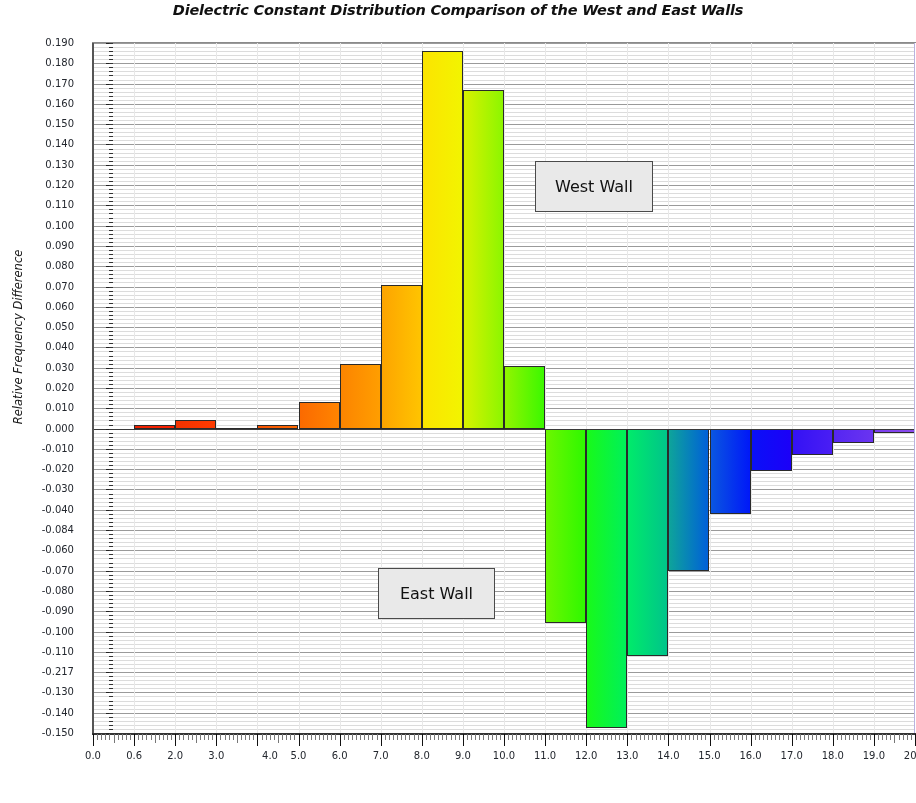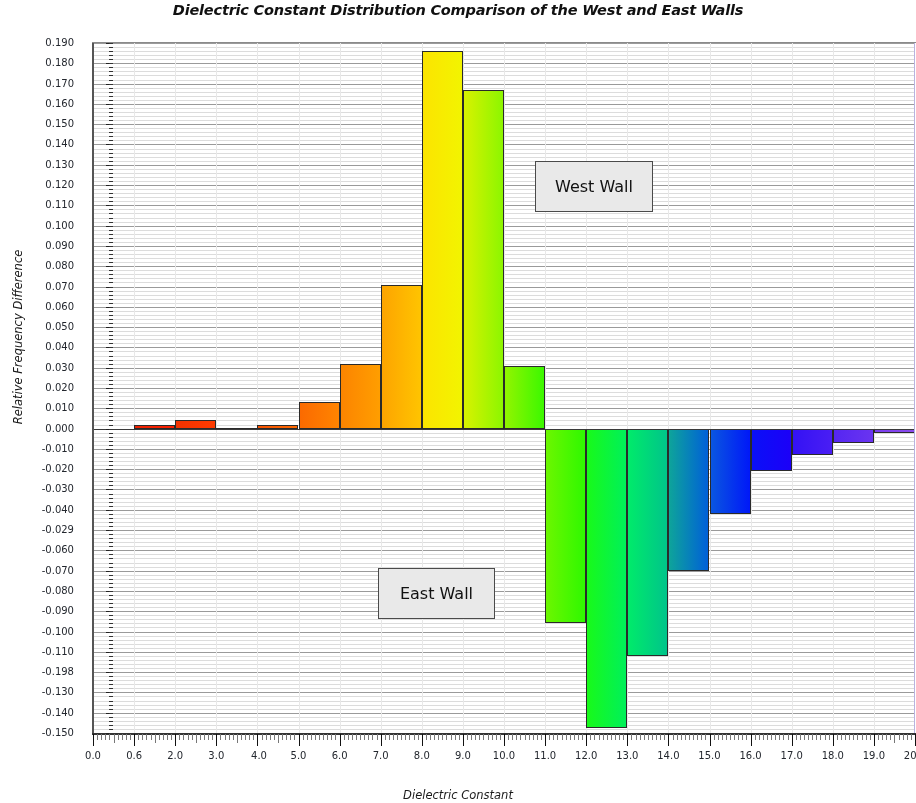--- a/index.html
+++ b/index.html
@@ -72,21 +72,20 @@
   #east-callout{left:378px;top:568px;width:117px;height:51px;}
 </style>
 </head>
 <body>
 
 <div id="chart-root">
 
   <div class="chart-title">Dielectric Constant Distribution Comparison of the West and East Walls</div>
 
   <div class="y-axis-title">Relative Frequency Difference</div>
-  <div class="x-axis-title">Dielectric Constant</div>
 
   <div class="plot" id="plot-area">
       <div class="gridline minor" style="top: 685.94px;"></div>
       <div class="gridline minor" style="top: 681.88px;"></div>
       <div class="gridline minor" style="top: 677.82px;"></div>
       <div class="gridline minor" style="top: 673.76px;"></div>
       <div class="gridline minor" style="top: 669.71px;"></div>
       <div class="gridline minor" style="top: 665.65px;"></div>
       <div class="gridline minor" style="top: 661.59px;"></div>
       <div class="gridline minor" style="top: 657.53px;"></div>
@@ -374,35 +373,35 @@
       <div class="ytick-label" style="top: 423.588px; right: 12px;">0.000</div>
       <div class="ytick-mark maj" style="top: 428.59px;"></div>
       <div class="ytick-label" style="top: 443.882px; right: 12px;">-0.010</div>
       <div class="ytick-mark maj" style="top: 448.88px;"></div>
       <div class="ytick-label" style="top: 464.176px; right: 12px;">-0.020</div>
       <div class="ytick-mark maj" style="top: 469.18px;"></div>
       <div class="ytick-label" style="top: 484.471px; right: 12px;">-0.030</div>
       <div class="ytick-mark maj" style="top: 489.47px;"></div>
       <div class="ytick-label" style="top: 504.765px; right: 12px;">-0.040</div>
       <div class="ytick-mark maj" style="top: 509.76px;"></div>
-      <div class="ytick-label" style="top: 525.059px; right: 12px;">-0.029</div>
+      <div class="ytick-label" style="top: 525.059px; right: 12px;">-0.084</div>
       <div class="ytick-mark maj" style="top: 530.06px;"></div>
       <div class="ytick-label" style="top: 545.353px; right: 12px;">-0.060</div>
       <div class="ytick-mark maj" style="top: 550.35px;"></div>
       <div class="ytick-label" style="top: 565.647px; right: 12px;">-0.070</div>
       <div class="ytick-mark maj" style="top: 570.65px;"></div>
       <div class="ytick-label" style="top: 585.941px; right: 12px;">-0.080</div>
       <div class="ytick-mark maj" style="top: 590.94px;"></div>
       <div class="ytick-label" style="top: 606.235px; right: 12px;">-0.090</div>
       <div class="ytick-mark maj" style="top: 611.24px;"></div>
       <div class="ytick-label" style="top: 626.529px; right: 12px;">-0.100</div>
       <div class="ytick-mark maj" style="top: 631.53px;"></div>
       <div class="ytick-label" style="top: 646.824px; right: 12px;">-0.110</div>
       <div class="ytick-mark maj" style="top: 651.82px;"></div>
-      <div class="ytick-label" style="top: 667.118px; right: 12px;">-0.198</div>
+      <div class="ytick-label" style="top: 667.118px; right: 12px;">-0.217</div>
       <div class="ytick-mark maj" style="top: 672.12px;"></div>
       <div class="ytick-label" style="top: 687.412px; right: 12px;">-0.130</div>
       <div class="ytick-mark maj" style="top: 692.41px;"></div>
       <div class="ytick-label" style="top: 707.706px; right: 12px;">-0.140</div>
       <div class="ytick-mark maj" style="top: 712.71px;"></div>
       <div class="ytick-label" style="top: 728px; right: 12px;">-0.150</div>
       <div class="ytick-mark maj" style="top: 733px;"></div>
       <div class="ytick-mark min" style="top: 733px; width: 4px; left: 89px;"></div>
       <div class="ytick-mark min" style="top: 728.94px; width: 4px; left: 89px;"></div>
       <div class="ytick-mark min" style="top: 724.88px; width: 4px; left: 89px;"></div>
@@ -578,21 +577,21 @@
   <div id="xtick-wrap">
       <div class="xtick-mark maj" style="left: 93px;"></div>
       <div class="xtick-label" style="left: 73px;">0.0</div>
       <div class="xtick-mark maj" style="left: 134.1px;"></div>
       <div class="xtick-label" style="left: 114.1px;">0.6</div>
       <div class="xtick-mark maj" style="left: 175.2px;"></div>
       <div class="xtick-label" style="left: 155.2px;">2.0</div>
       <div class="xtick-mark maj" style="left: 216.3px;"></div>
       <div class="xtick-label" style="left: 196.3px;">3.0</div>
       <div class="xtick-mark maj" style="left: 257.4px;"></div>
-      <div class="xtick-label" style="left: 239px;">4.0</div>
+      <div class="xtick-label" style="left: 250px;">4.0</div>
       <div class="xtick-mark maj" style="left: 298.5px;"></div>
       <div class="xtick-label" style="left: 278.5px;">5.0</div>
       <div class="xtick-mark maj" style="left: 339.6px;"></div>
       <div class="xtick-label" style="left: 319.6px;">6.0</div>
       <div class="xtick-mark maj" style="left: 380.7px;"></div>
       <div class="xtick-label" style="left: 360.7px;">7.0</div>
       <div class="xtick-mark maj" style="left: 421.8px;"></div>
       <div class="xtick-label" style="left: 401.8px;">8.0</div>
       <div class="xtick-mark maj" style="left: 462.9px;"></div>
       <div class="xtick-label" style="left: 442.9px;">9.0</div>

